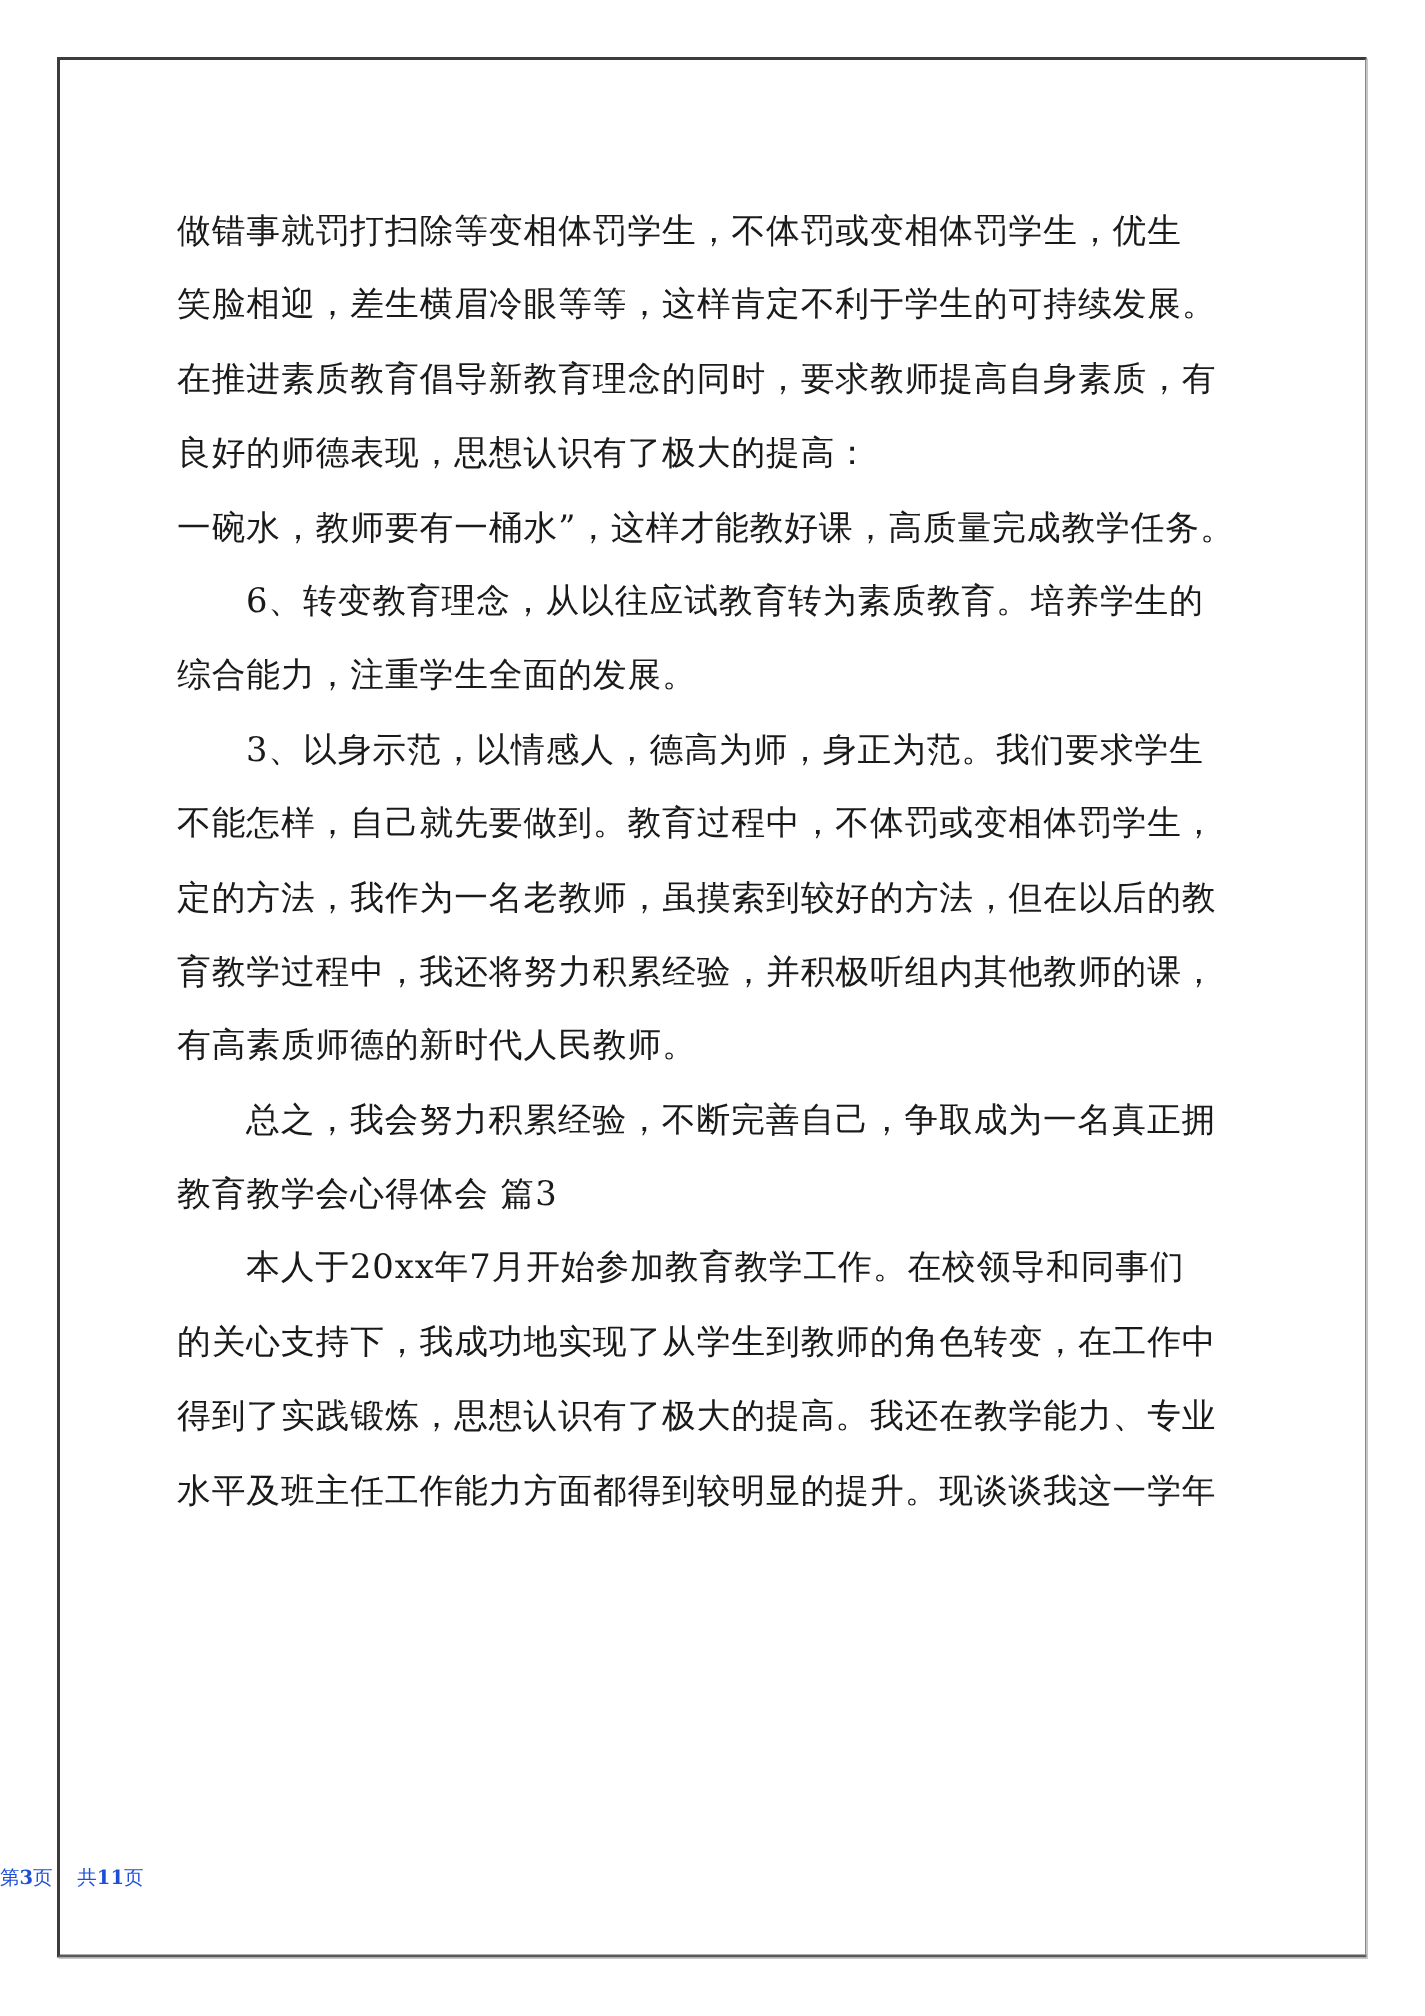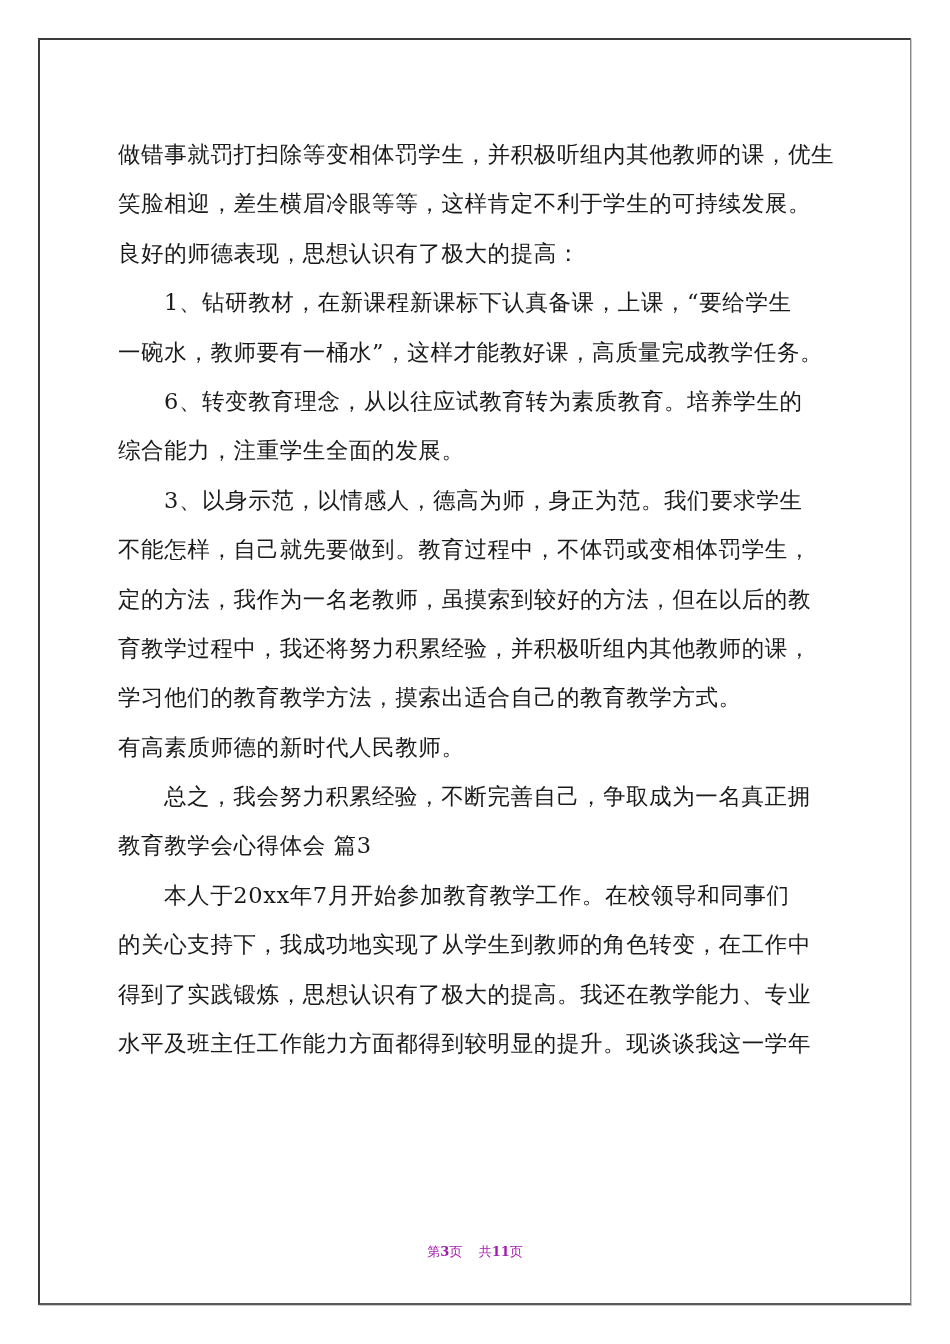--- a/index.html
+++ b/index.html
@@ -12,43 +12,42 @@
     border-right: 1px solid #8a8a8a; border-bottom: 2px solid #5a5a5a;
     box-shadow: 1px 1px 0 #c8c8c8;
   }
   .content {
     position: absolute; left: 118px; top: 130px; width: 716px;
     font-size: 22.5px; line-height: 49.4px; letter-spacing: 0.6px;
   }
   .line { display: block; white-space: nowrap; height: 49.4px; }
   .indent { padding-left: 46px; }
   .footer {
-    position: absolute; left: 0; width: 950px; top: 1243px; text-align: center;
-    font-size: 13px; color: #a21caf;
+    position: absolute; left: 0; width: 950px; top: 1243px; 
+    font-size: 13px; color: #1d4ed8;
   }
   .footer b { font-weight: bold; }
 </style>
 </head>
 <body>
 
 <div class="page-frame"></div>
 
 <div class="content">
-  <span class="line">做错事就罚打扫除等变相体罚学生，并积极听组内其他教师的课，优生</span>
+  <span class="line">做错事就罚打扫除等变相体罚学生，不体罚或变相体罚学生，优生</span>
   <span class="line">笑脸相迎，差生横眉冷眼等等，这样肯定不利于学生的可持续发展。</span>
+  <span class="line">在推进素质教育倡导新教育理念的同时，要求教师提高自身素质，有</span>
   <span class="line">良好的师德表现，思想认识有了极大的提高：</span>
-  <span class="line indent">1、钻研教材，在新课程新课标下认真备课，上课，“要给学生</span>
   <span class="line">一碗水，教师要有一桶水”，这样才能教好课，高质量完成教学任务。</span>
   <span class="line indent">6、转变教育理念，从以往应试教育转为素质教育。培养学生的</span>
   <span class="line">综合能力，注重学生全面的发展。</span>
   <span class="line indent">3、以身示范，以情感人，德高为师，身正为范。我们要求学生</span>
   <span class="line">不能怎样，自己就先要做到。教育过程中，不体罚或变相体罚学生，</span>
   <span class="line">定的方法，我作为一名老教师，虽摸索到较好的方法，但在以后的教</span>
   <span class="line">育教学过程中，我还将努力积累经验，并积极听组内其他教师的课，</span>
-  <span class="line">学习他们的教育教学方法，摸索出适合自己的教育教学方式。</span>
   <span class="line">有高素质师德的新时代人民教师。</span>
   <span class="line indent">总之，我会努力积累经验，不断完善自己，争取成为一名真正拥</span>
   <span class="line">教育教学会心得体会 篇3</span>
   <span class="line indent">本人于20xx年7月开始参加教育教学工作。在校领导和同事们</span>
   <span class="line">的关心支持下，我成功地实现了从学生到教师的角色转变，在工作中</span>
   <span class="line">得到了实践锻炼，思想认识有了极大的提高。我还在教学能力、专业</span>
   <span class="line">水平及班主任工作能力方面都得到较明显的提升。现谈谈我这一学年</span>
 </div>
 
 <div class="footer">

